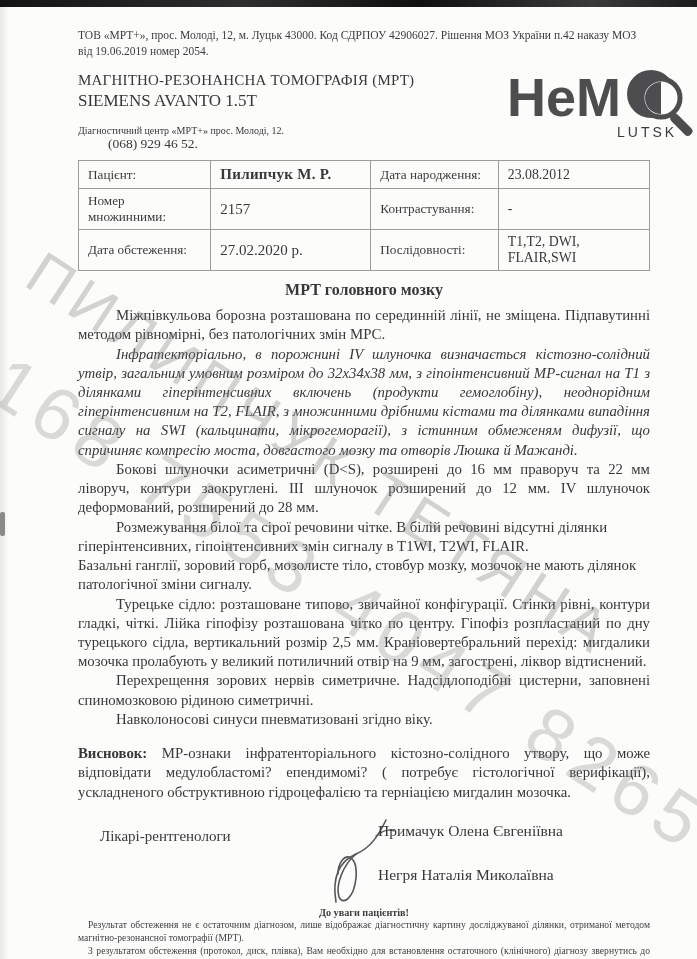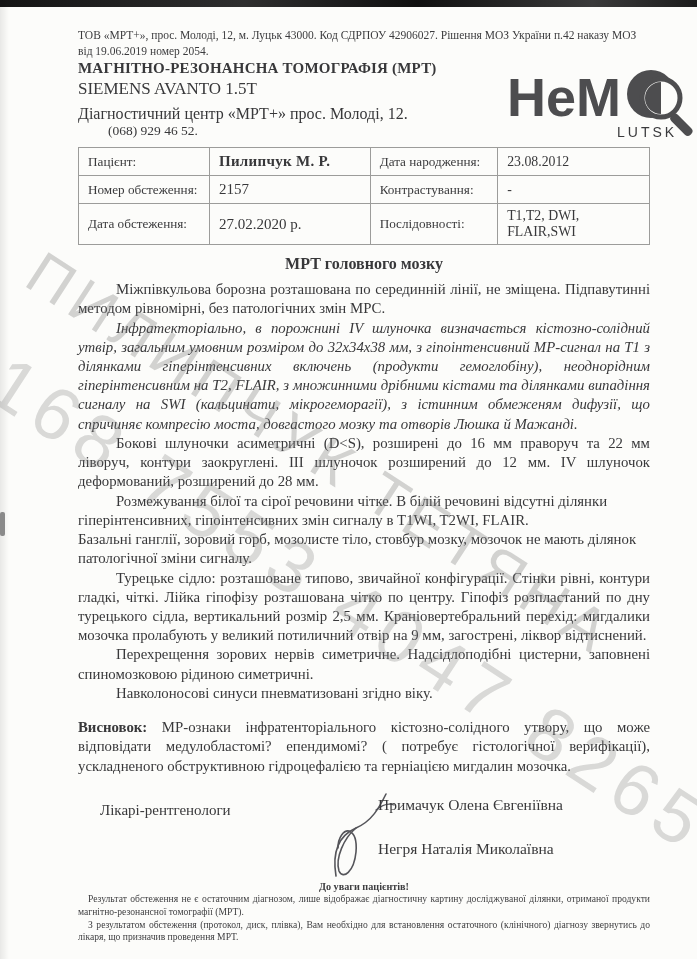--- a/index.html
+++ b/index.html
@@ -8,23 +8,23 @@
         font-family:"Liberation Serif",serif;color:#38383a;}
   .scan-top-bar{position:absolute;top:0;left:0;width:100%;height:7px;
         background:linear-gradient(90deg,#141414 0%,#2e2e2e 35%,#101010 60%,#3a3a3a 85%,#1c1c1c 100%);}
   .scan-left-edge{position:absolute;left:0;top:0;bottom:0;width:9px;
         background:linear-gradient(90deg,rgba(0,0,0,0.08),rgba(0,0,0,0));}
   .scan-mark{position:absolute;left:0;top:512px;width:5px;height:24px;background:#8a8a8a;border-radius:2px;}
 
   .content{position:absolute;left:78px;top:28px;width:572px;}
 
   .reg-line{font-size:11.5px;line-height:1.35;color:#3c3c3e;}
-  .modality{font-size:15px;font-weight:bold;margin-top:1px;letter-spacing:0.2px;}
+  .modality{font-size:15px;font-weight:normal;margin-top:13px;letter-spacing:0.2px;}
   .scanner{font-size:17px;margin-top:2px;}
-  .center-line{font-size:16px;margin-top:6px;}
+  .center-line{font-size:10px;margin-top:14px;}
   .phone1{font-size:13.5px;margin-top:5px;}
   .phone2{font-size:13.5px;margin-left:30px;}
 
   .logo{position:absolute;top:60px;right:-8px;width:200px;height:80px;}
 
   table.patient{border-collapse:collapse;margin-top:8px;width:572px;}
   table.patient td{border:1px solid #9c9c9a;padding:4px 9px;vertical-align:middle;height:19px;}
   td.lbl{font-size:13.2px;width:122px;color:#3a3a3c;}
   td.lbl2{font-size:13.2px;width:112px;color:#3a3a3c;}
   td.val{font-size:15px;width:158px;}
@@ -91,21 +91,21 @@
 
     <table class="patient">
       <tbody>
           <tr>
         <td class="lbl">Пацієнт:</td>
         <td class="val patient-name">Пилипчук М. Р.</td>
         <td class="lbl2">Дата народження:</td>
         <td class="val2">23.08.2012</td>
       </tr>
       <tr>
-        <td class="lbl">Номер обстеження:</td>
+        <td class="lbl">Номер множинними:</td>
         <td class="val">2157</td>
         <td class="lbl2">Контрастування:</td>
         <td class="val2">-</td>
       </tr>
       <tr>
         <td class="lbl">Дата обстеження:</td>
         <td class="val">27.02.2020 р.</td>
         <td class="lbl2">Послідовності:</td>
         <td class="val2">T1,T2, DWI, FLAIR,SWI</td>
       </tr>
@@ -133,19 +133,19 @@
         <path d="M10,86 C6,62 12,46 30,38 C46,31 53,18 60,4" stroke="#55555a" fill="none" stroke-width="1.6" stroke-linecap="round"></path>
         <path d="M30,38 C18,48 9,68 13,81 C17,90 28,82 30,62 C31,50 28,43 23,41 C18,40 12,47 12,58" stroke="#55555a" fill="none" stroke-width="1.6" stroke-linecap="round"></path>
         <path d="M50,20 C56,15 63,13 68,15" stroke="#55555a" fill="none" stroke-width="1.3" stroke-linecap="round"></path>
       </svg>
       <div class="sig-name-1">Примачук Олена Євгеніївна</div>
       <div class="sig-name-2">Негря Наталія Миколаївна</div>
     </div>
 
     <div class="footer">
       <div class="footer-heading">До уваги пацієнтів!</div>
-      <p>Результат обстеження не є остаточним діагнозом, лише відображає діагностичну картину досліджуваної ділянки, отриманої продукти магнітно-резонансної томографії (МРТ).</p>
+      <p>Результат обстеження не є остаточним діагнозом, лише відображає діагностичну картину досліджуваної ділянки, отриманої методом магнітно-резонансної томографії (МРТ).</p>
       <p>З результатом обстеження (протокол, диск, плівка), Вам необхідно для встановлення остаточного (клінічного) діагнозу звернутись до лікаря, що призначив  проведення МРТ.</p>
 
     </div>
 
   </div>
 </div>
 
 </body></html>

